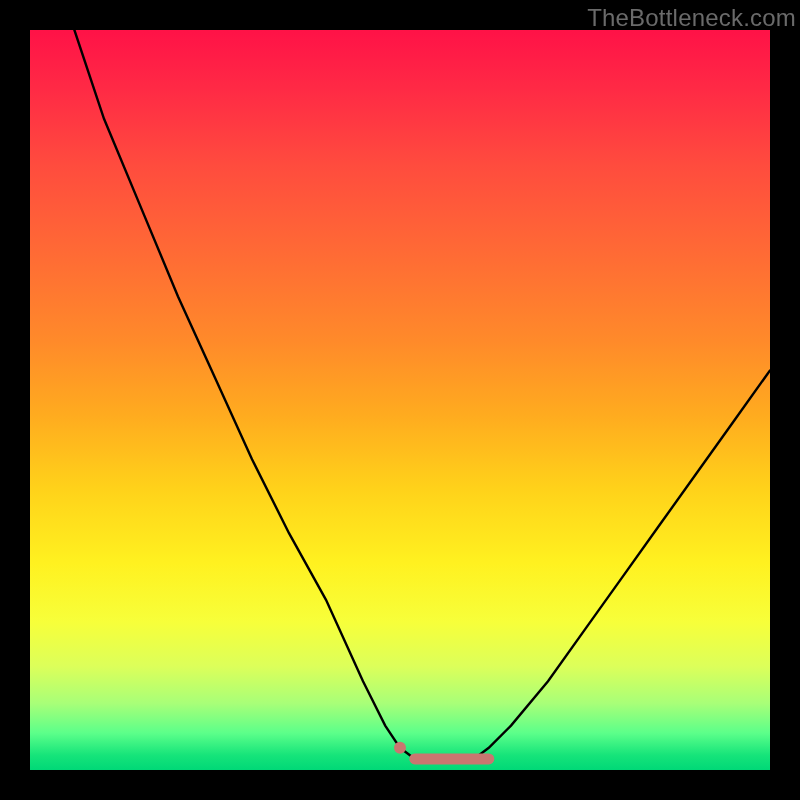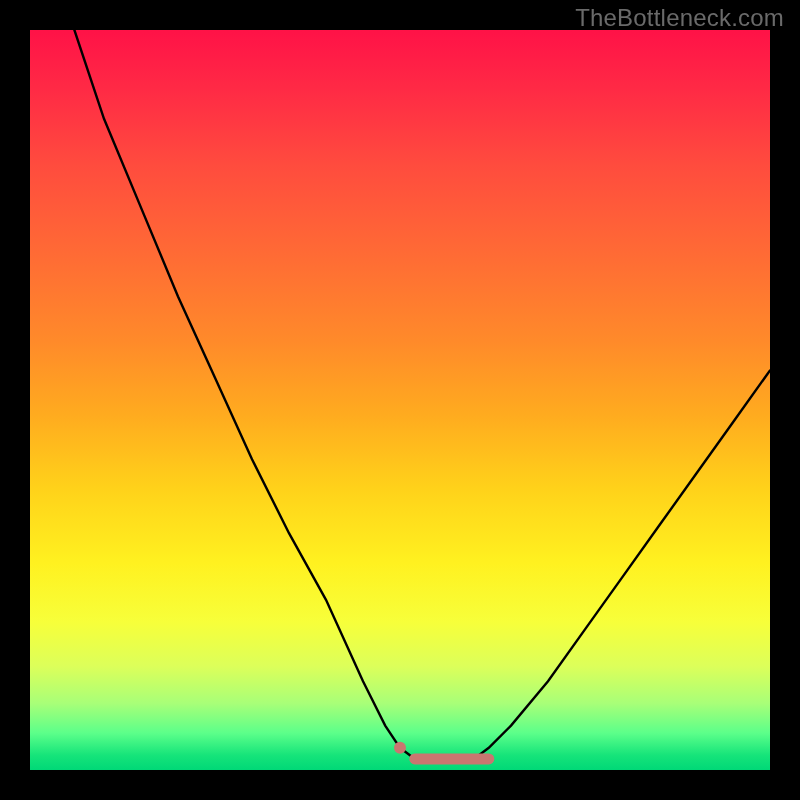--- a/index.html
+++ b/index.html
@@ -13,21 +13,21 @@
   }
   .frame {
     position: relative;
     width: 800px;
     height: 800px;
     background: #000;
   }
   .watermark {
     position: absolute;
     top: 4px;
-    right: 16px;
+    right: 4px;
     color: #6a6a6a;
     font-size: 24px;
     font-weight: 500;
     font-family: Arial, Helvetica, sans-serif;
     letter-spacing: 0.2px;
   }
   .plot-area {
     position: absolute;
     left: 30px;
     top: 30px;

